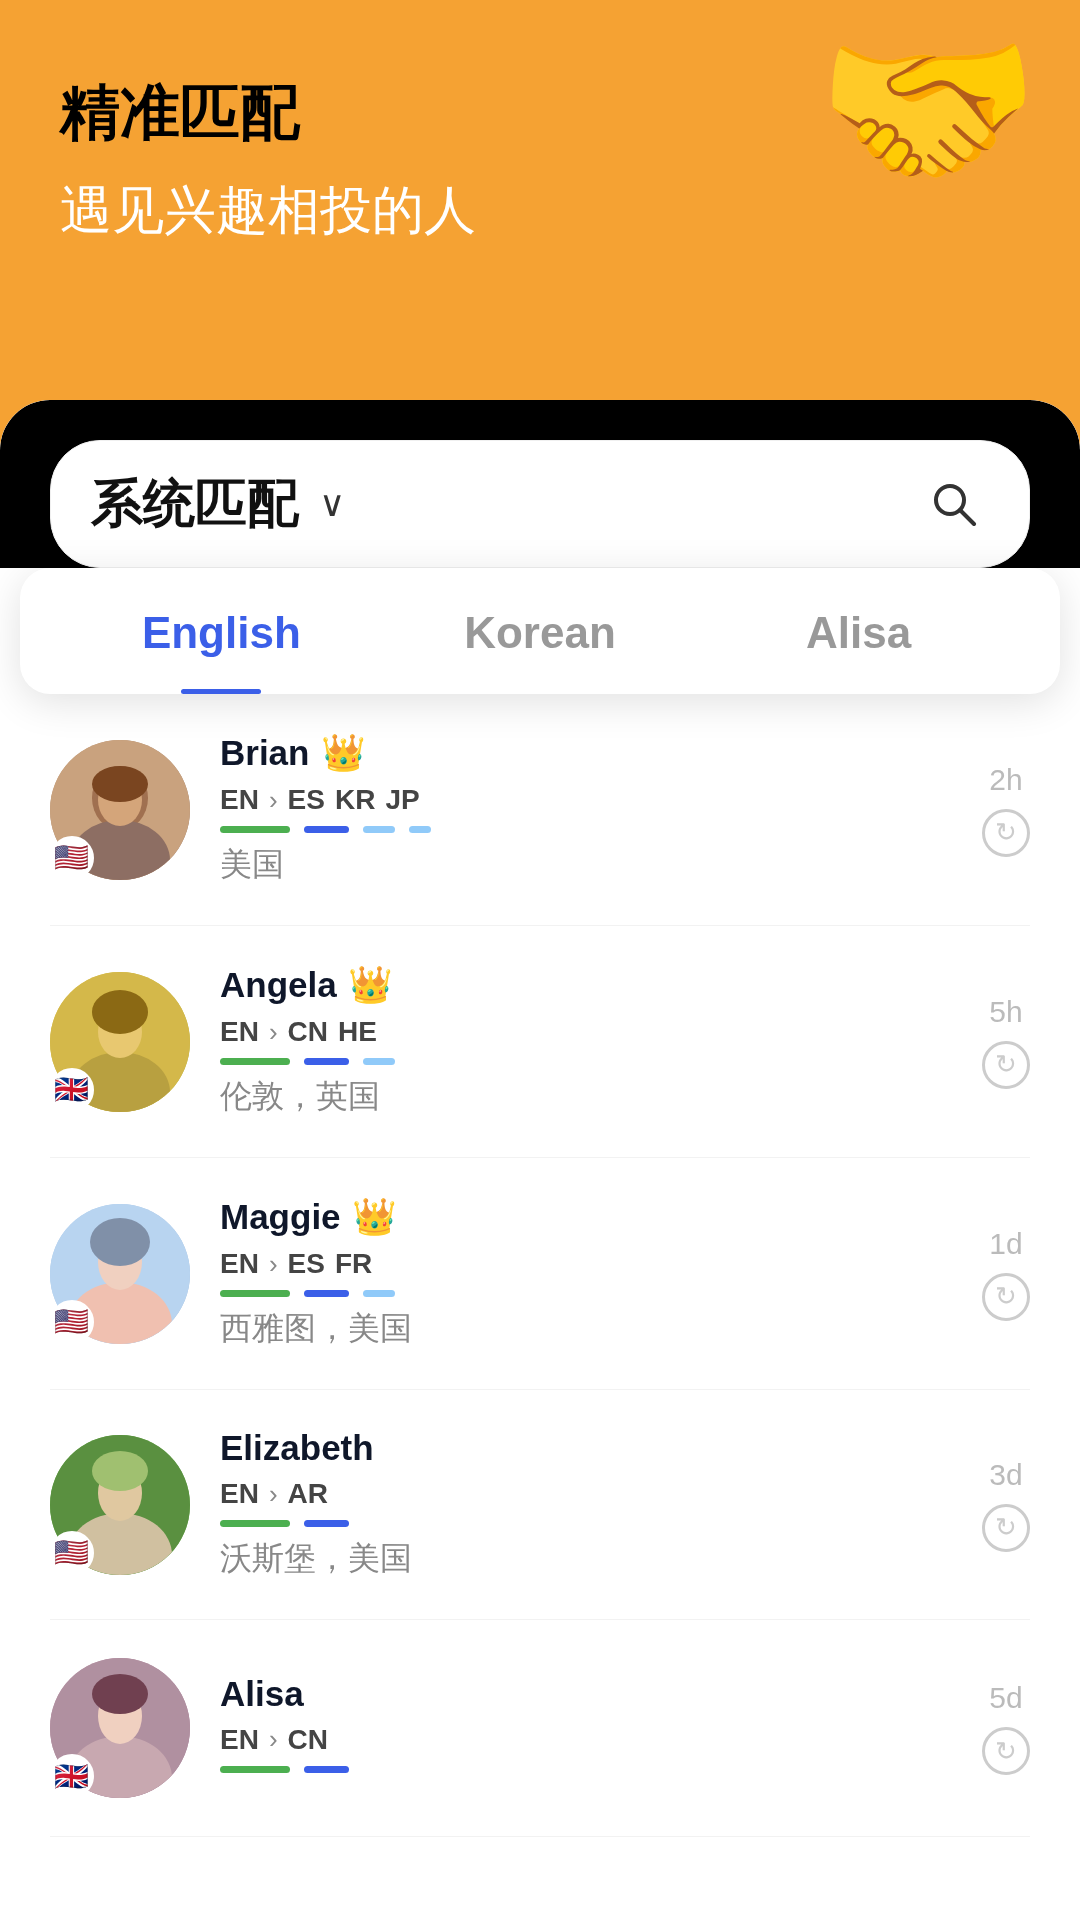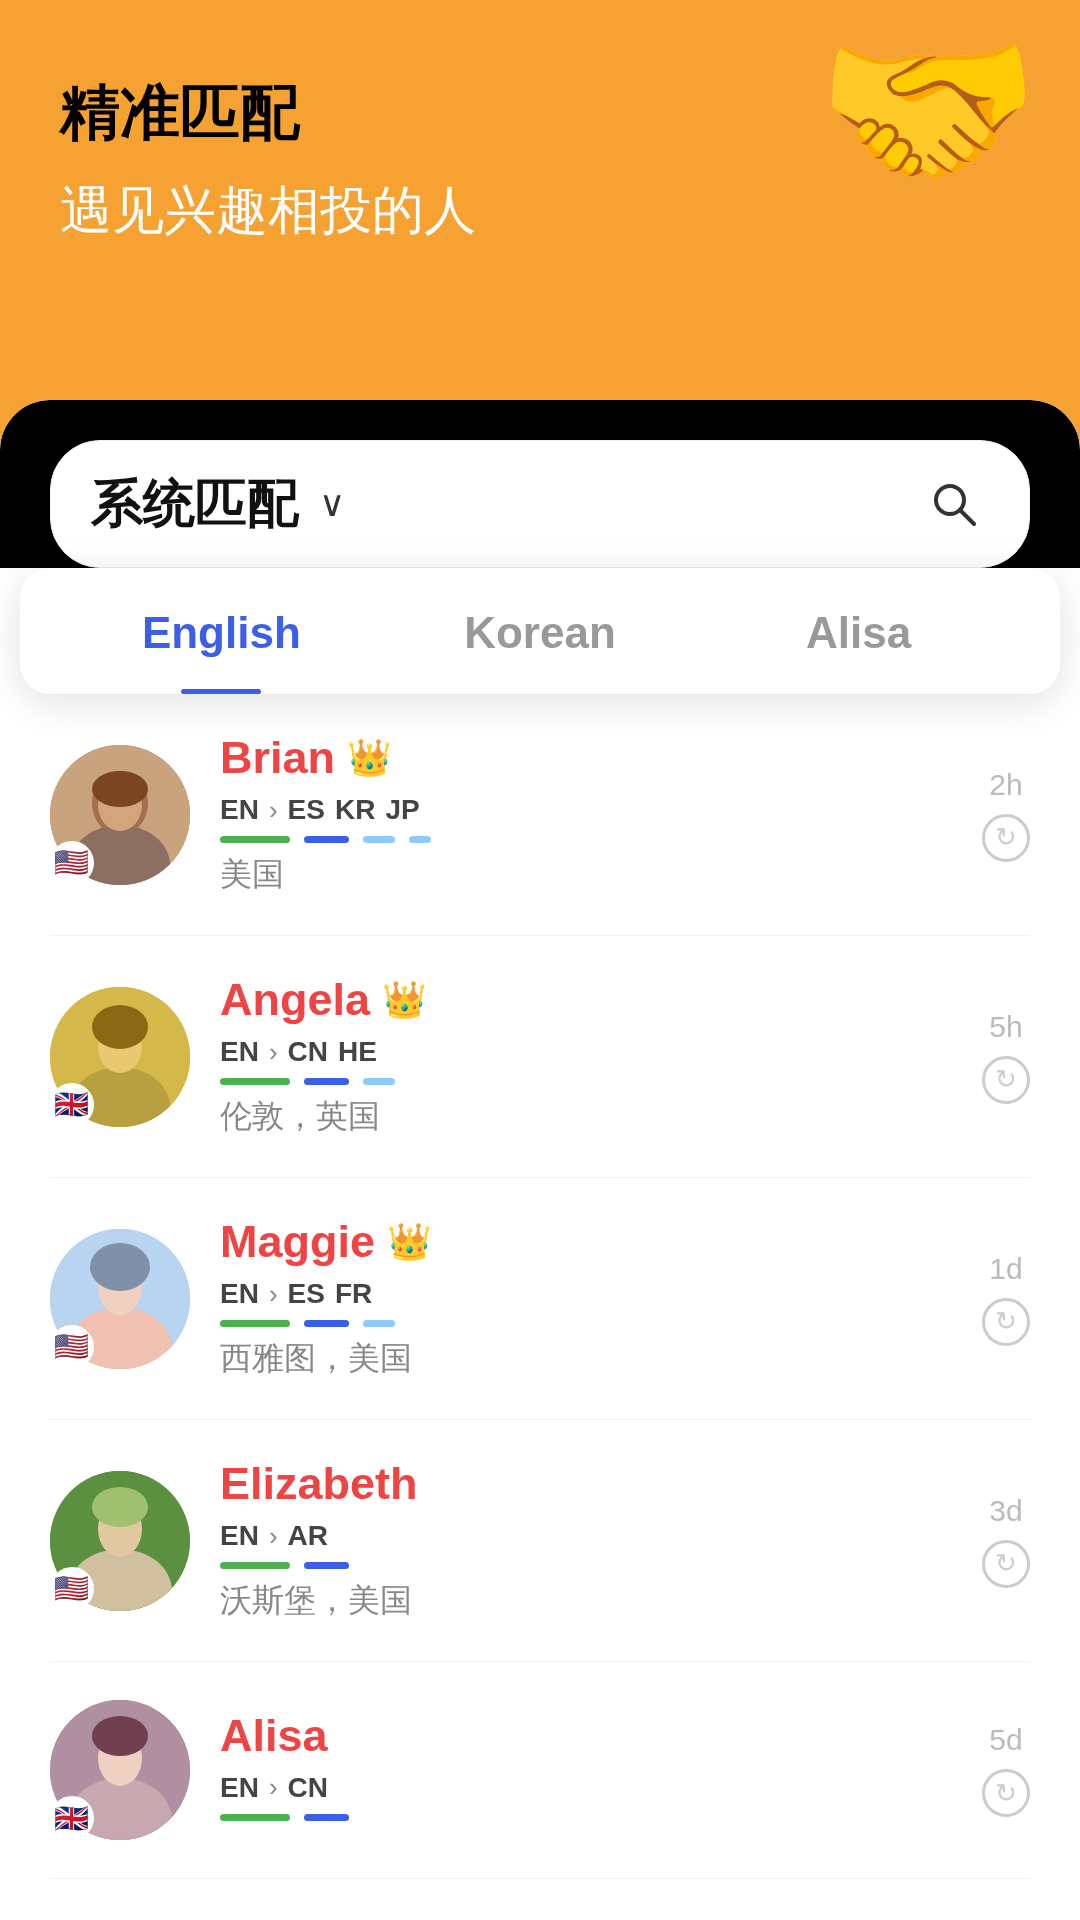--- a/index.html
+++ b/index.html
@@ -188,23 +188,23 @@
     }
 
     .user-name-row {
       display: flex;
       align-items: center;
       gap: 12px;
       margin-bottom: 10px;
     }
 
     .user-name {
-      font-size: 45px;
+      font-size: 35px;
       font-weight: 700;
-      color: #ef4444;
+      color: #0f172a;
     }
 
     .crown-icon {
       font-size: 36px;
     }
 
     .lang-tags-row {
       display: flex;
       align-items: center;
       gap: 10px;

